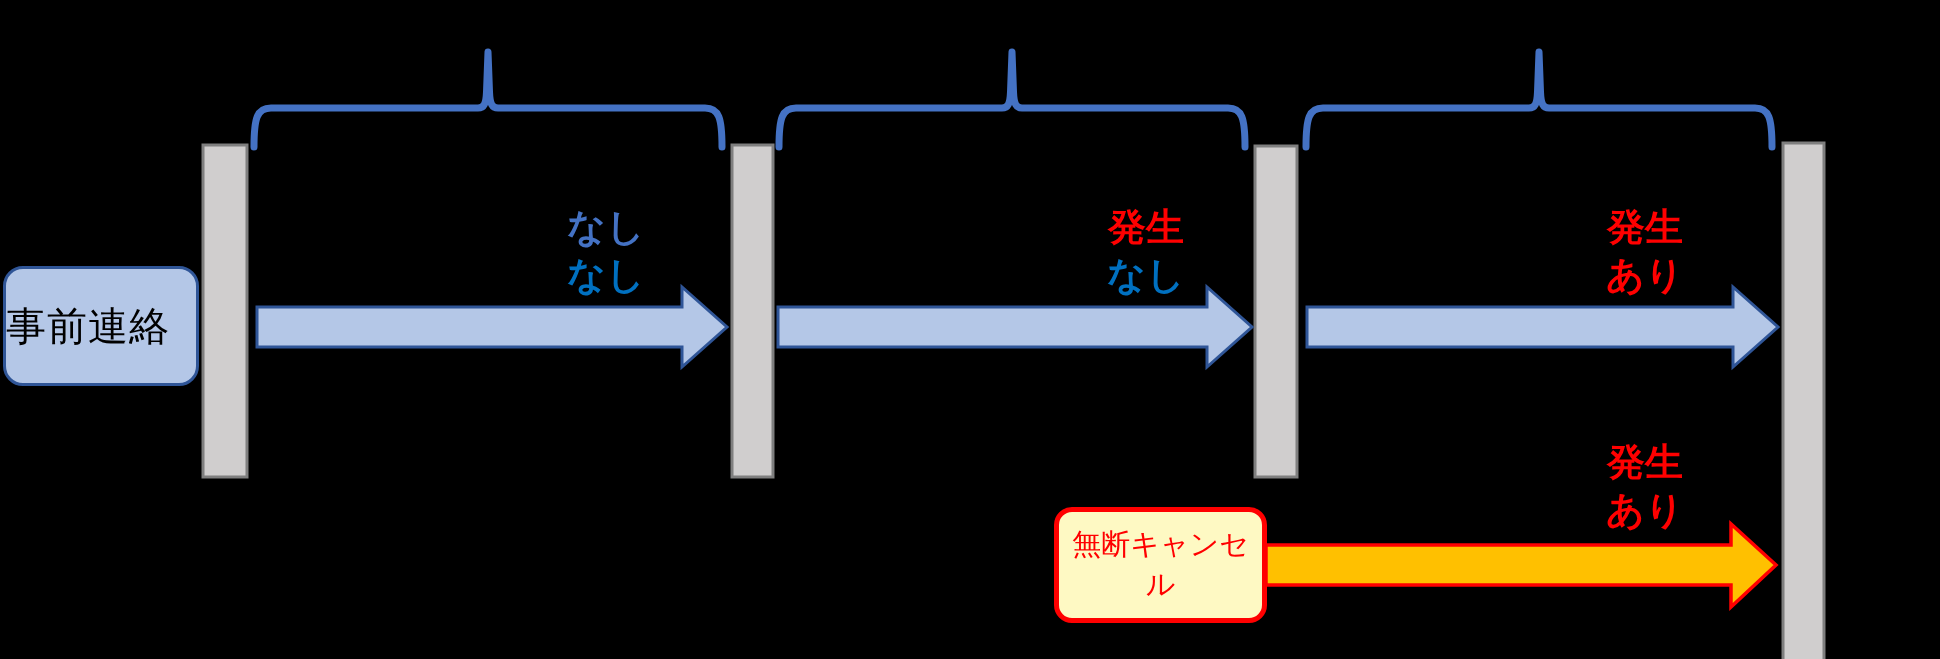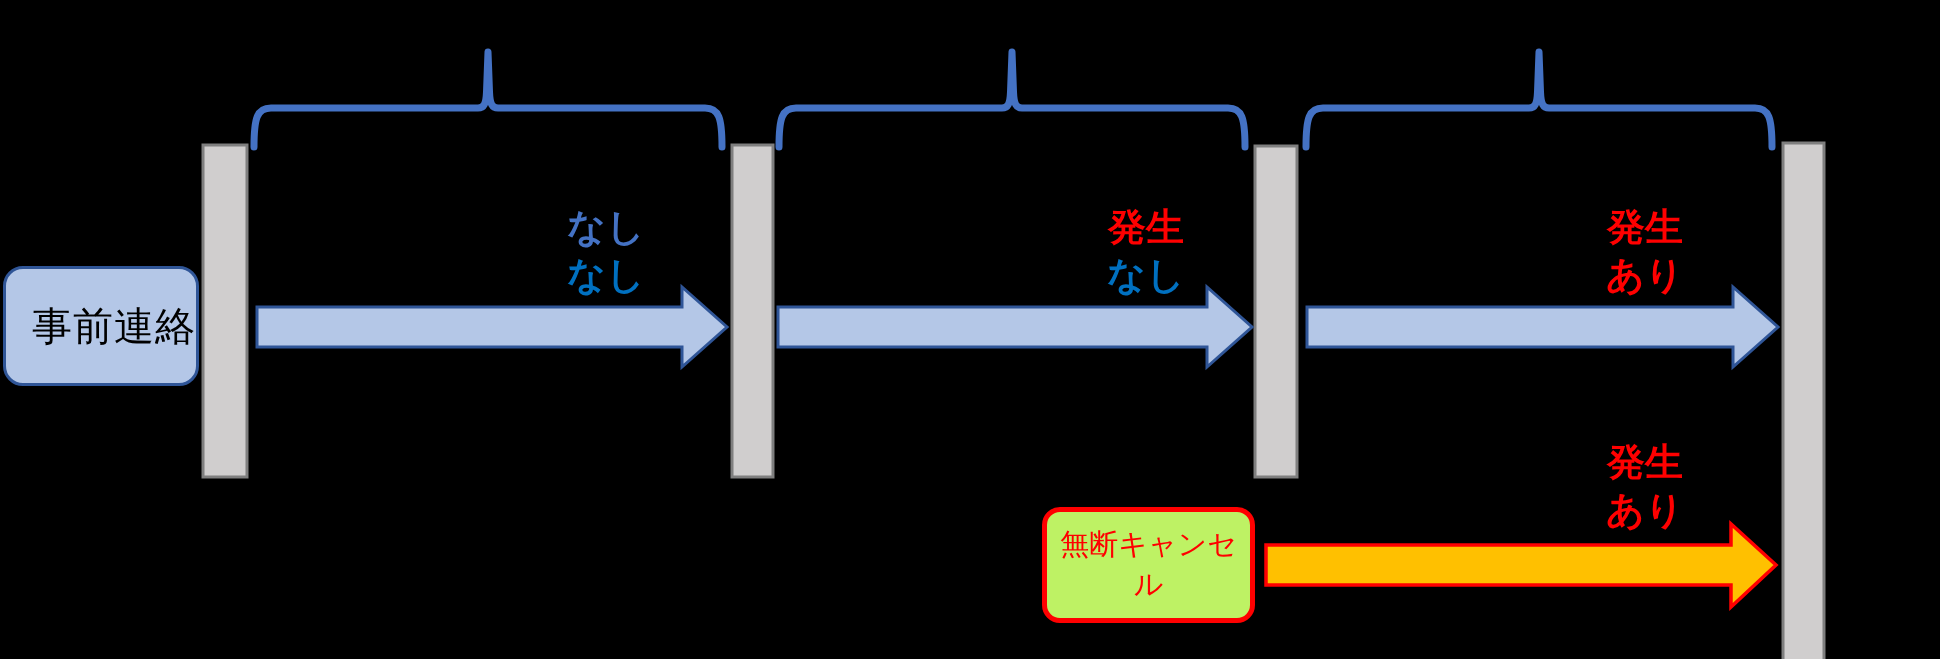--- a/index.html
+++ b/index.html
@@ -5,21 +5,21 @@
   html, body { margin: 0; padding: 0; }
   body {
     width: 1940px; height: 659px;
     position: relative;
     overflow: hidden;
     font-family: "Liberation Sans", "DejaVu Sans", sans-serif;
   }
   #diagram-svg { position: absolute; left: 0; top: 0; }
   .node-box {
     position: absolute;
-    display: flex; align-items: center; justify-content: flex-end;
+    display: flex; align-items: center; justify-content: flex-start;
     box-sizing: border-box;
     text-align: center;
   }
   #start-box {
     left: 3px; top: 266px; width: 196px; height: 120px;
     border-radius: 20px;
     border-style: solid; border-width: 3.5px;
     font-size: 40px; font-weight: 400; letter-spacing: 1px;
   }
   #cancel-box {
@@ -59,21 +59,21 @@
   <polygon points="778,307 1207,307 1207,287 1252,327 1207,367 1207,347 778,347" stroke-width="3" fill="#B4C7E7" stroke="#2F5597"></polygon>
   <polygon points="1307,307 1733,307 1733,287 1778,327 1733,367 1733,347 1307,347" stroke-width="3" fill="#B4C7E7" stroke="#2F5597"></polygon>
 
   <polygon points="1266,545 1731,545 1731,524 1776,565 1731,607 1731,585 1266,585" stroke-width="3.5" fill="#FFC000" stroke="#FF0000"></polygon>
 </svg>
 
 <div id="start-box" class="node-box" style="background-color: rgb(180, 199, 231); border-color: rgb(47, 85, 151); color: rgb(0, 0, 0);">
   <span>事前連絡</span>
 </div>
 
-<div id="cancel-box" class="node-box" style="background-color: #bef264; border-color: rgb(255, 0, 0); color: rgb(255, 0, 0);">
+<div id="cancel-box" class="node-box" style="background-color: #fef9c3; border-color: rgb(255, 0, 0); color: rgb(255, 0, 0); margin-left: 12px;">
   <span>無断キャンセル</span>
 </div>
 
 <div id="seg-label-1" class="seg-label">
   <div style="color: rgb(68, 114, 196);">なし</div>
   <div style="color: rgb(0, 112, 192);">なし</div>
 </div>
 
 <div id="seg-label-2" class="seg-label">
   <div style="color: rgb(255, 0, 0);">発生</div>

